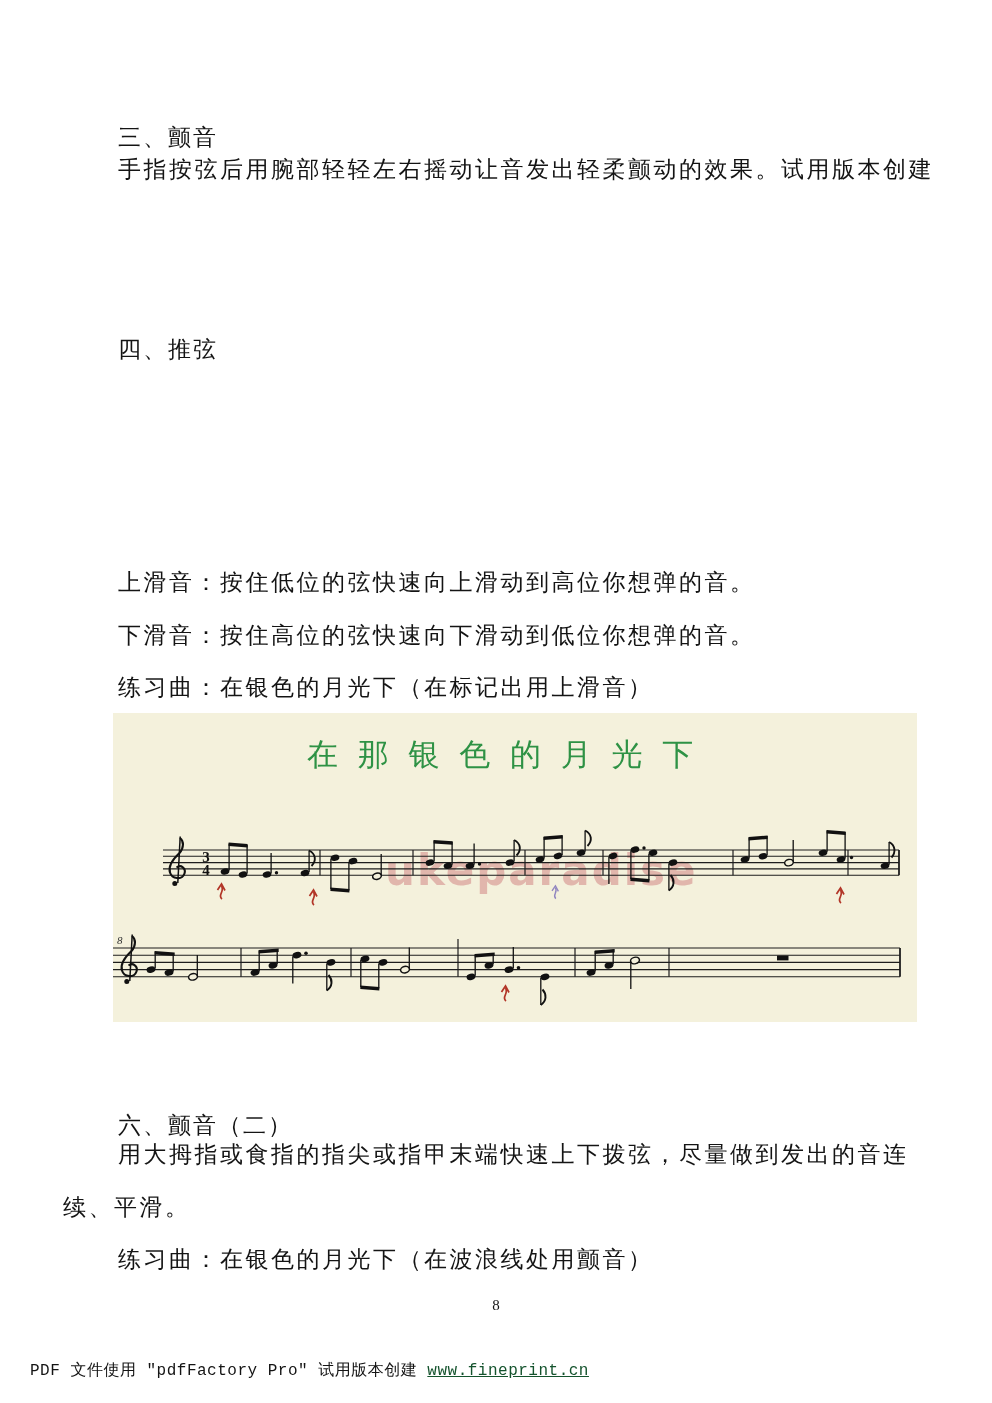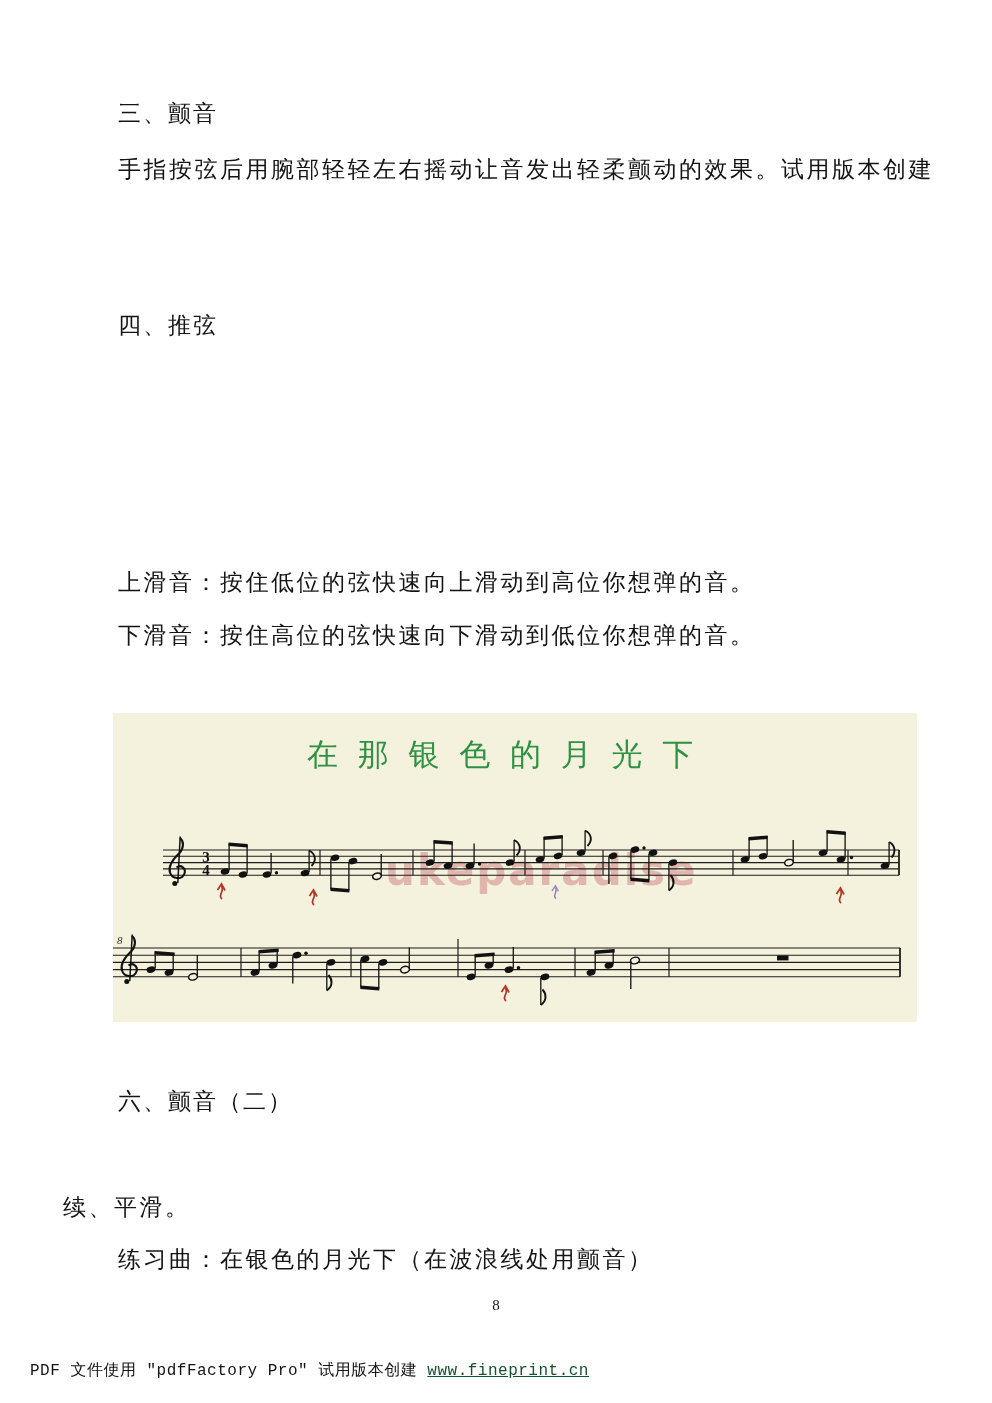--- a/index.html
+++ b/index.html
@@ -12,21 +12,21 @@
     color:#141414;
     overflow:hidden;
   }
   .tline{
     position:absolute;
     font-size:23px;
     letter-spacing:2.5px;
     white-space:nowrap;
     line-height:28px;
   }
-  .heading{letter-spacing:2px;}
+  .heading{letter-spacing:2px;margin-top:24px;}
   .sheet{position:absolute;left:113px;top:713px;width:804px;height:309px;}
   .pagenum{
     position:absolute;left:0;top:1297px;width:100%;
     text-align:center;font-size:15px;letter-spacing:0;
   }
   .footer{
     position:absolute;left:30px;top:1360px;
     font-family:"Liberation Mono","DejaVu Sans Mono",monospace;
     font-size:16px;letter-spacing:0.5px;white-space:nowrap;
   }
@@ -37,20 +37,21 @@
 
 <div class="page">
 
   <div class="tline heading" style="left:118px;top:100px">三、颤音</div>
   <div class="tline" style="left:118px;top:156px">手指按弦后用腕部轻轻左右摇动让音发出轻柔颤动的效果。试用版本创建</div>
 
   <div class="tline heading" style="left:118px;top:312px">四、推弦</div>
 
   <div class="tline" style="left:118px;top:569px">上滑音：按住低位的弦快速向上滑动到高位你想弹的音。</div>
   <div class="tline" style="left:118px;top:622px">下滑音：按住高位的弦快速向下滑动到低位你想弹的音。</div>
+  <div class="tline" style="left:118px;top:674px">练习曲：在银色的月光下（在标记出用上滑音）</div>
 
   <svg class="sheet" viewBox="0 0 804 309">
     <rect x="0" y="0" width="804" height="309" fill="#f4f1dc"></rect>
 
     <text x="390" y="52" text-anchor="middle" font-size="31" letter-spacing="6" fill="#2e9245" font-family="'Liberation Serif',serif">在 那 银 色 的 月 光 下</text>
 
     <text x="272" y="172" font-size="42" font-weight="bold" letter-spacing="2" fill="#cf7d7d" opacity="0.5" font-family="'DejaVu Sans',sans-serif">ukeparadise</text>
 
     <g stroke="#1d1d1d">
       <line x1="50" y1="137" x2="786" y2="137" stroke-width="1.1"></line>
@@ -242,20 +243,21 @@
       <rect x="664" y="242.6" width="11.5" height="4.8" stroke="none"></rect>
     </g>
 
     <g transform="translate(392,272)" stroke="#b23527" fill="none" stroke-width="1.7">
       <path d="M 1,16 C -4,12 4,9 0.5,3"></path>
         <path d="M -3.5,7 L 0.5,1 L 4,7.5"></path>
     </g>
   </svg>
 
   <div class="tline heading" style="left:118px;top:1088px">六、颤音（二）</div>
+  <div class="tline" style="left:118px;top:1141px">用大拇指或食指的指尖或指甲末端快速上下拨弦，尽量做到发出的音连</div>
   <div class="tline" style="left:63px;top:1194px">续、平滑。</div>
   <div class="tline" style="left:118px;top:1246px">练习曲：在银色的月光下（在波浪线处用颤音）</div>
 
   <div class="pagenum">8</div>
 
   <div class="footer">
     <span>PDF 文件使用 "pdfFactory Pro" 试用版本创建 </span><a href="#">www.fineprint.cn</a>
   </div>
 
 </div>

